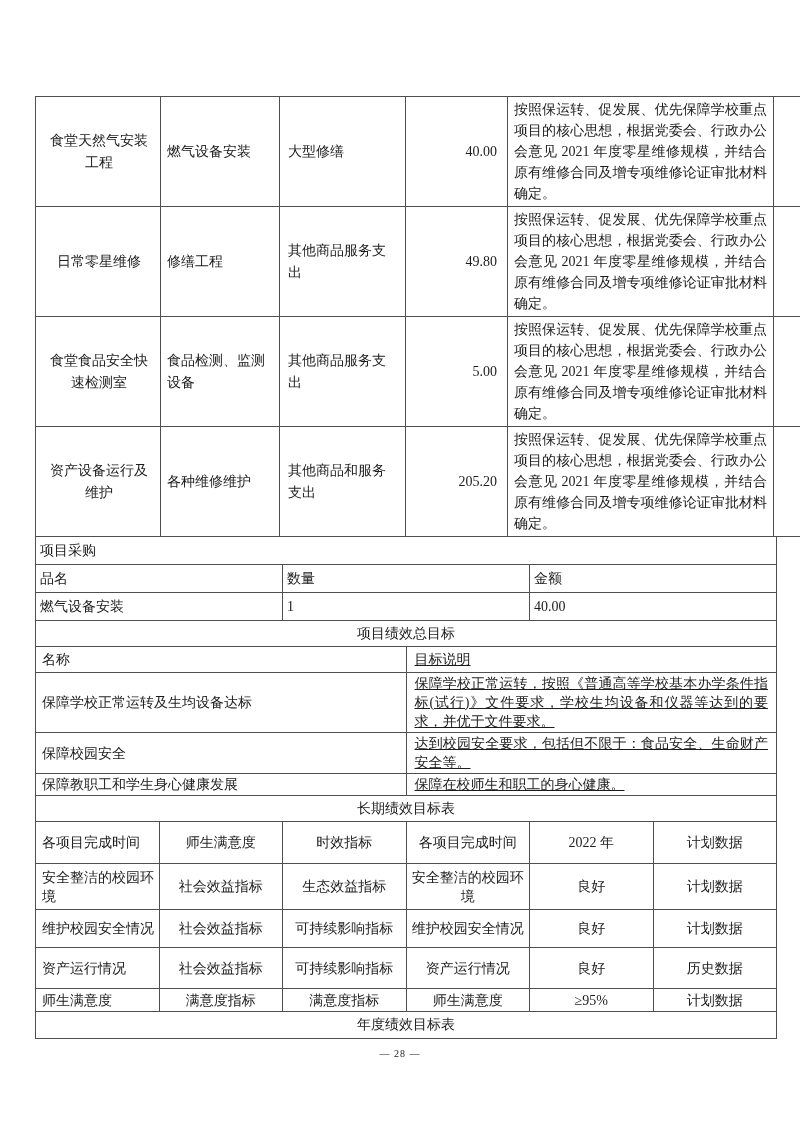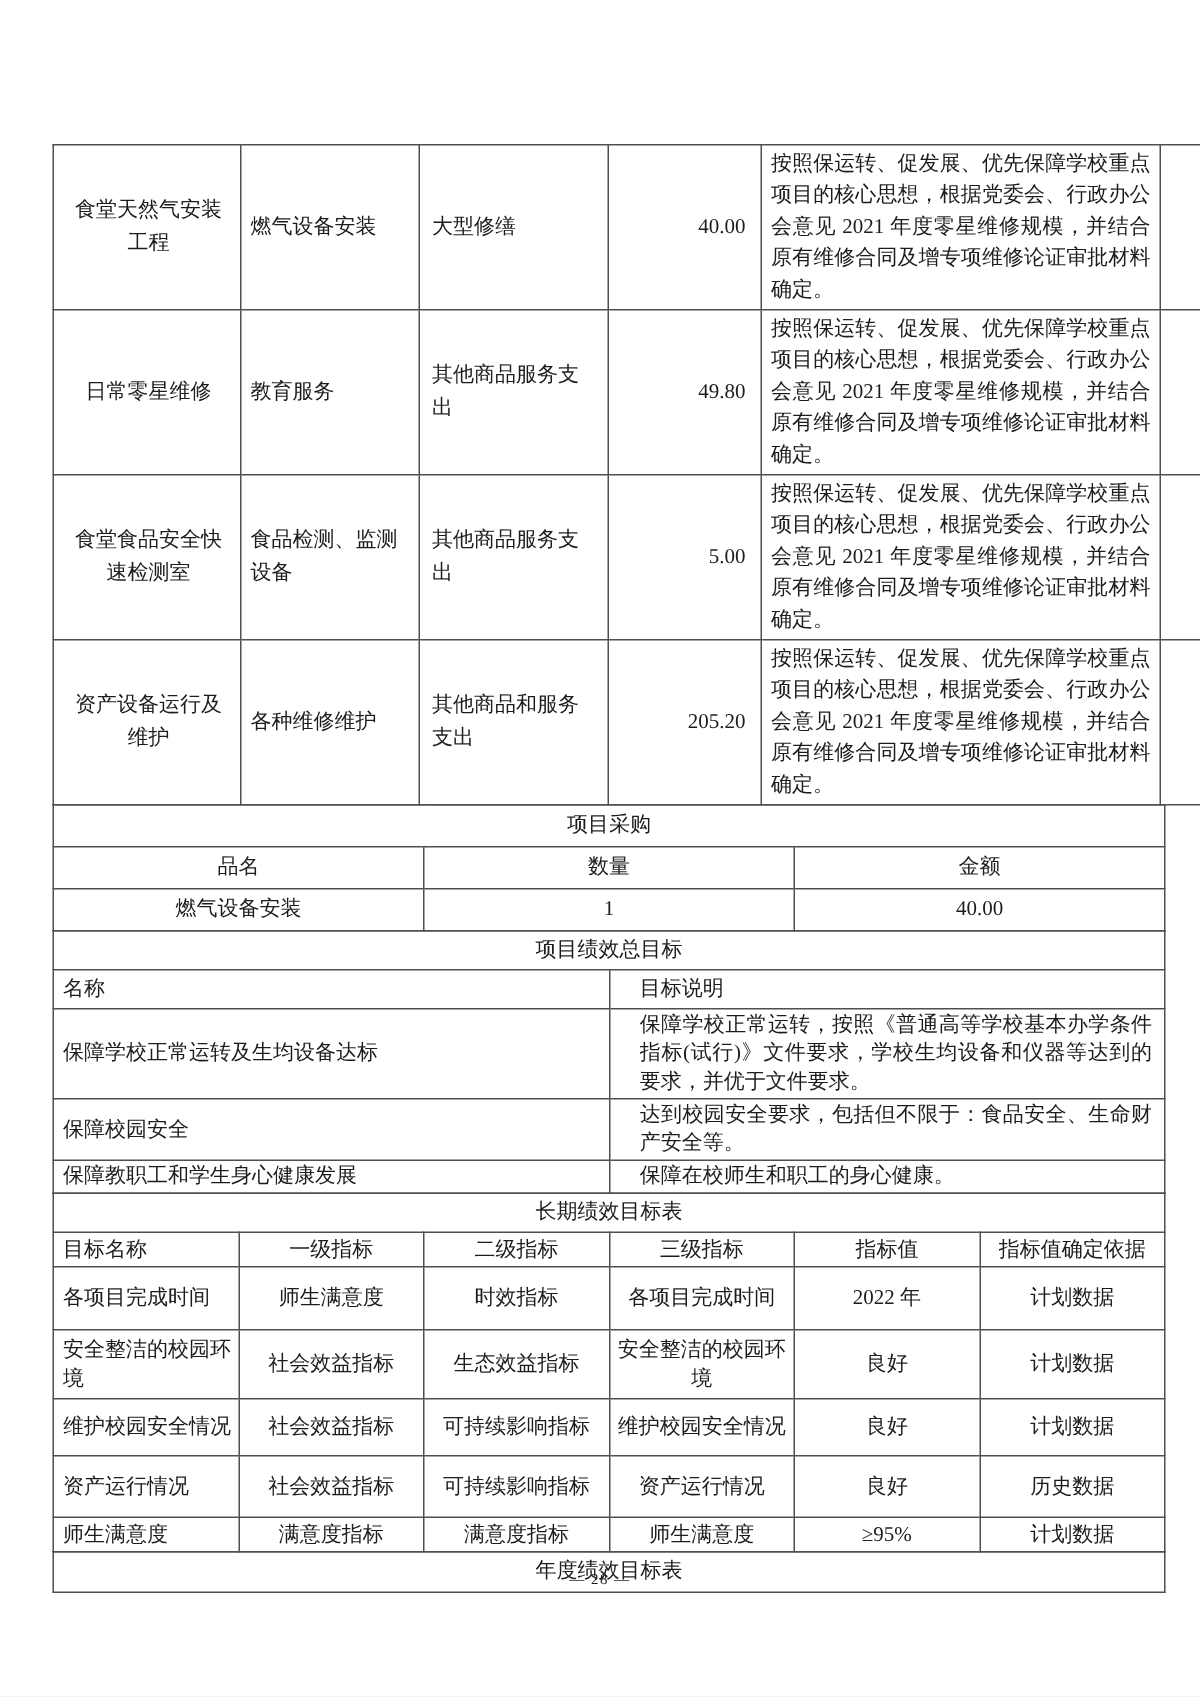--- a/index.html
+++ b/index.html
@@ -29,27 +29,27 @@
   .t-top .c4{width:87px;text-align:right;padding-right:10px;}
   .t-top .c5{width:253px;text-align:justify;text-justify:inter-ideograph;padding:2px 6px;line-height:21px;}
   .t-top .c6{width:73px;}
   .t-top .r1{height:110px;}
   .t-top .r2{height:108px;}
   .t-top .r3{height:105px;}
   .t-top .r4{height:101px;}
   
   .title-row td{text-align:center;height:23px;line-height:22px;}
   
-  .t-proc td,.t-proc th{text-align:center;height:25px;}
+  .t-proc td,.t-proc th{text-align:left;height:25px;}
   .t-proc .p1{width:218px;}
   .t-proc .p2{width:199px;}
   .t-proc .p3{width:325px;}
   
   .t-goal .g1{width:218px;text-align:left;padding-left:6px;padding-right:6px;line-height:19px;}
-  .t-goal .g2{width:524px;text-align:justify;text-justify:inter-ideograph;padding-left:20px;padding-right:8px;line-height:19px;}
+  .t-goal .g2{width:524px;text-align:justify;text-justify:inter-ideograph;padding-left:8px;padding-right:8px;line-height:19px;text-decoration:underline;}
   .t-goal th{text-align:center;height:23px;}
   .t-goal .gr1{height:36px;}
   .t-goal .gr2{height:25px;}
   .t-goal .gr3{height:22px;margin-top:37px;}
   
   .t-long td,.t-long th{text-align:center;line-height:19px;}
   .t-long .l1{width:105px;text-align:left;padding-left:6px;padding-right:4px;}
   .t-long .l2{width:110px;}
   .t-long .l3{width:110px;}
   .t-long .l4{width:172px;}
@@ -80,21 +80,21 @@
           <tr class="r1">
         <td class="c1">食堂天然气安装工程</td>
         <td class="c2">燃气设备安装</td>
         <td class="c3">大型修缮</td>
         <td class="c4">40.00</td>
         <td class="c5">按照保运转、促发展、优先保障学校重点项目的核心思想，根据党委会、行政办公会意见 2021 年度零星维修规模，并结合原有维修合同及增专项维修论证审批材料确定。</td>
         <td class="c6"></td>
       </tr>
       <tr class="r2">
         <td class="c1">日常零星维修</td>
-        <td class="c2">教育服务</td>
+        <td class="c2">修缮工程</td>
         <td class="c3">其他商品服务支出</td>
         <td class="c4">49.80</td>
         <td class="c5">按照保运转、促发展、优先保障学校重点项目的核心思想，根据党委会、行政办公会意见 2021 年度零星维修规模，并结合原有维修合同及增专项维修论证审批材料确定。</td>
         <td class="c6"></td>
       </tr>
       <tr class="r3">
         <td class="c1">食堂食品安全快速检测室</td>
         <td class="c2">食品检测、监测设备</td>
         <td class="c3">其他商品服务支出</td>
         <td class="c4">5.00</td>
@@ -151,28 +151,20 @@
         <td class="g1">保障教职工和学生身心健康发展</td>
         <td class="g2">保障在校师生和职工的身心健康。</td>
       </tr>
     </tbody>
       </table>
 
     <table class="t-long">
       <tbody>
           <tr class="title-row">
         <td colspan="6">长期绩效目标表</td>
-      </tr>
-      <tr>
-        <th class="l1">目标名称</th>
-        <th class="l2">一级指标</th>
-        <th class="l3">二级指标</th>
-        <th class="l4">三级指标</th>
-        <th class="l5">指标值</th>
-        <th class="l6">指标值确定依据</th>
       </tr>
       <tr class="lr1">
         <td class="l1">各项目完成时间</td>
         <td class="l2">师生满意度</td>
         <td class="l3">时效指标</td>
         <td class="l4">各项目完成时间</td>
         <td class="l5">2022 年</td>
         <td class="l6">计划数据</td>
       </tr>
       <tr class="lr2">

